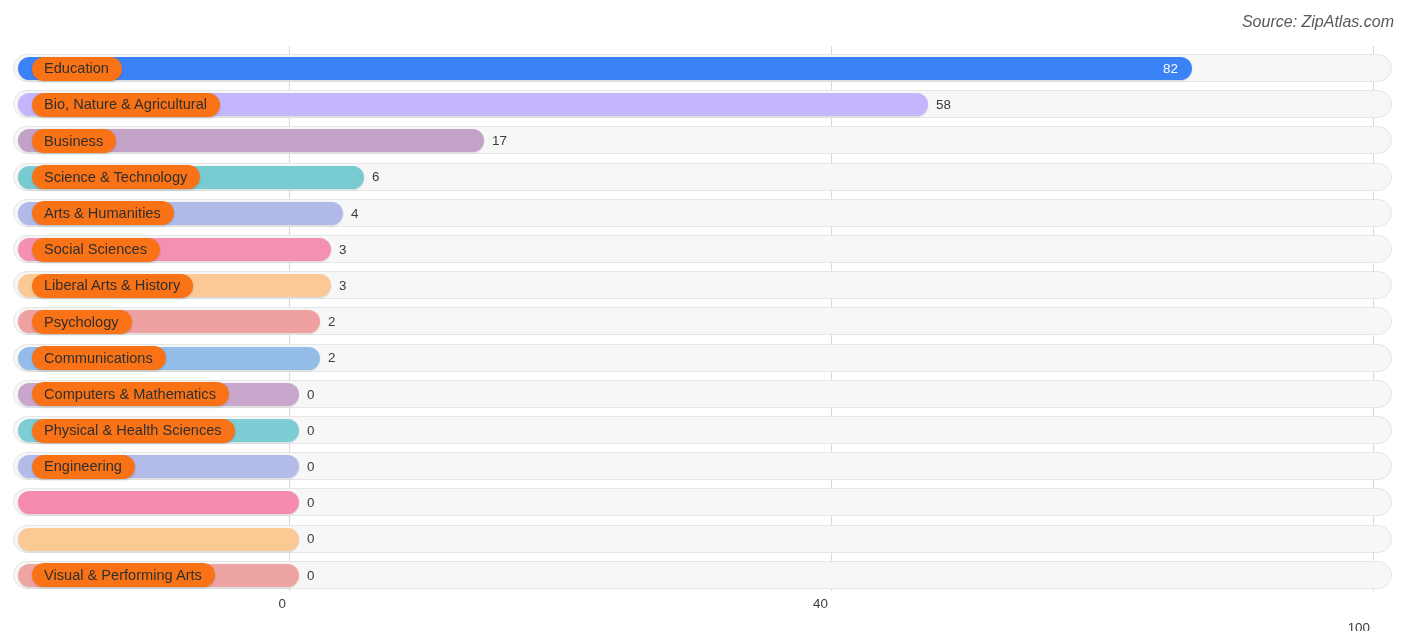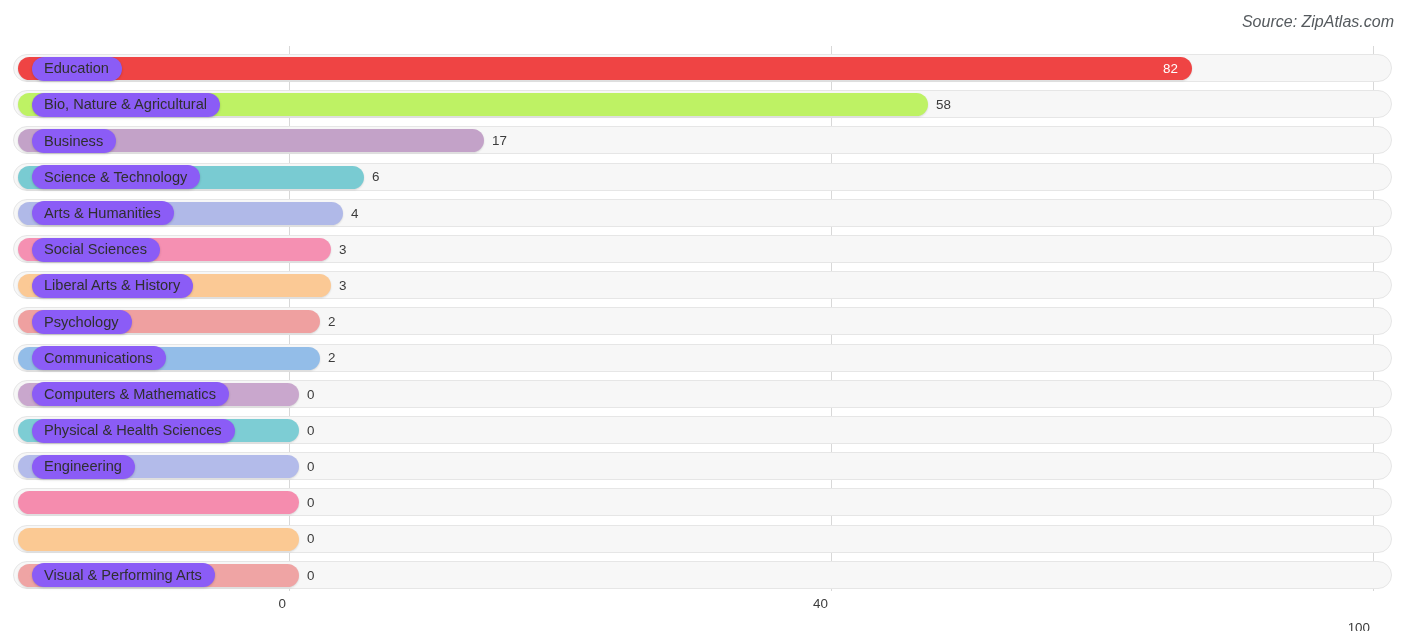--- a/index.html
+++ b/index.html
@@ -44,21 +44,21 @@
   }
 
   .bar{
     position:absolute;left:18px;top:3px;height:23px;
     border-radius:11.5px;
     box-shadow:0 1px 2px rgba(0,0,0,.13);
   }
 
   .pill{
     position:absolute;left:32px;top:2.5px;height:24px;
-    background:#8b5cf6;
+    background:#f97316;
     border-radius:12px;
     box-shadow:0 1px 2.5px rgba(0,0,0,.18);
     display:flex;align-items:center;
     padding:0 13px 0 12px;
     box-sizing:border-box;
     white-space:nowrap;
   }
   .pill span{
     font-size:14.6px;color:#2f2f2f;line-height:1;
   }
@@ -86,30 +86,30 @@
 <div id="chart-root">
 
   <div class="source">Source: ZipAtlas.com</div>
 
   <div class="plot" id="plot">
       <div class="gridline" style="left: 289px;"></div>
       <div class="gridline" style="left: 831px;"></div>
       <div class="gridline" style="left: 1373px;"></div>
       <div class="row" style="top: 8px;">
         <div class="track"></div>
-        <div class="bar" style="background: #ef4444; width: 1174px;">
+        <div class="bar" style="background: #3b82f6; width: 1174px;">
           <div class="val inside">82</div>
         </div>
         <div class="pill">
           <span>Education</span>
         </div>
       </div>
       <div class="row" style="top: 44.2px;">
         <div class="track"></div>
-        <div class="bar" style="background: #bef264; width: 910px;">
+        <div class="bar" style="background: #c4b5fd; width: 910px;">
           <div class="val outside">58</div>
         </div>
         <div class="pill">
           <span>Bio, Nature &amp; Agricultural</span>
         </div>
       </div>
       <div class="row" style="top: 80.4px;">
         <div class="track"></div>
         <div class="bar" style="background: rgb(195, 162, 200); width: 466px;">
           <div class="val outside">17</div>

